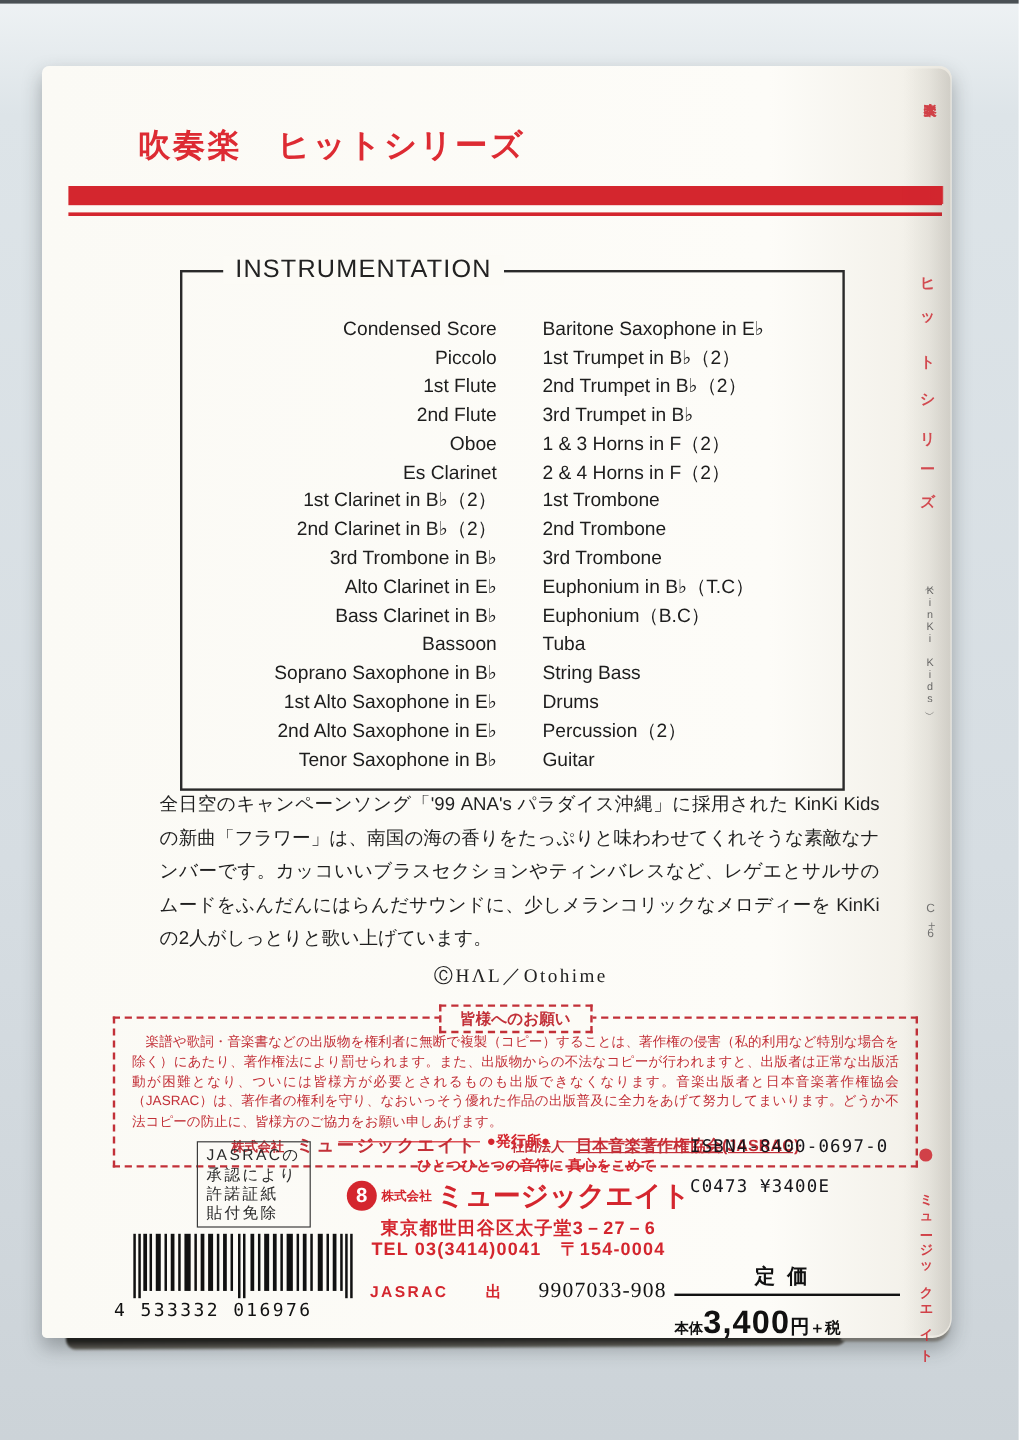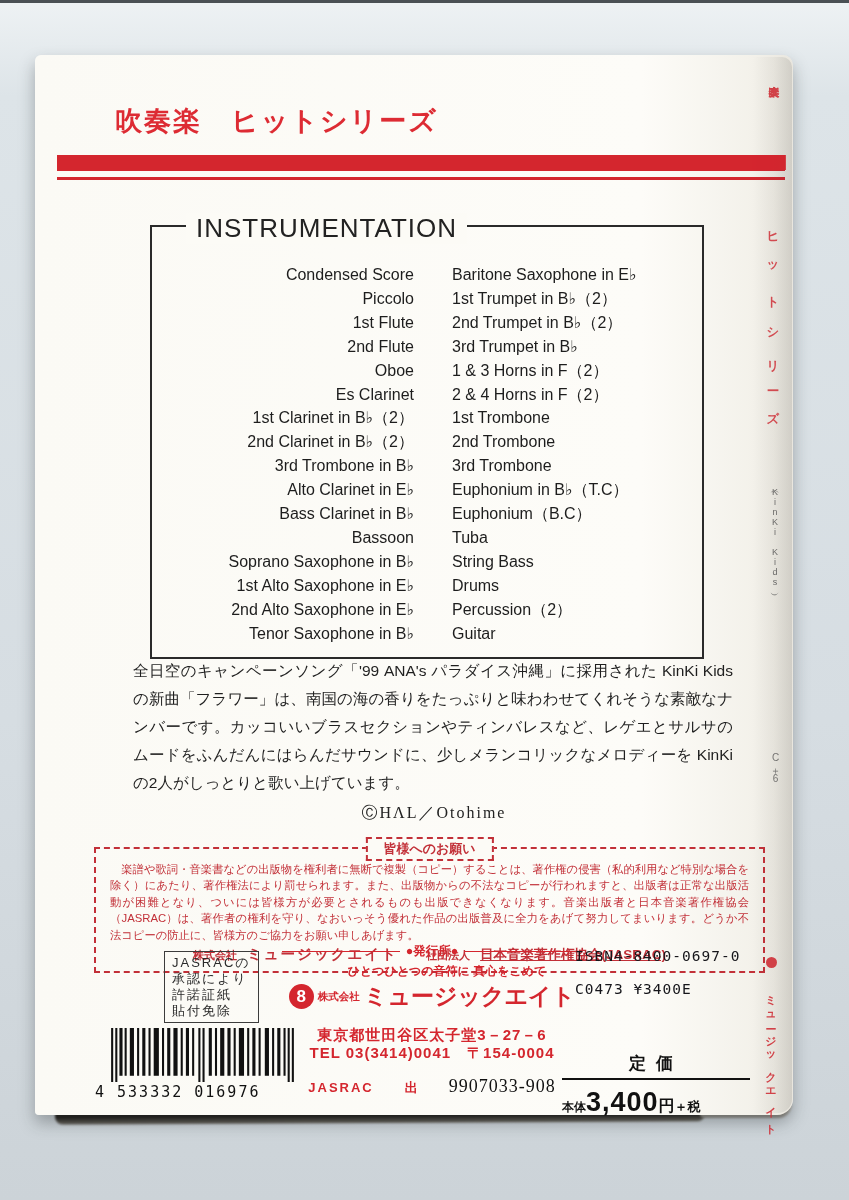--- a/index.html
+++ b/index.html
@@ -19,21 +19,21 @@
   
   .series-title{position:absolute;left:80px;top:48px;font-size:27px;font-weight:bold;
     color:#dd2b33;letter-spacing:2px;}
   .red-bar{position:absolute;left:22px;top:100px;width:728px;height:16px;background:#d4262e;}
   .red-line{position:absolute;left:22px;top:122px;width:728px;height:3px;background:#d4262e;}
 
   
   .instr-box{position:absolute;left:115px;top:170px;width:550px;height:430px;
     border:2px solid #2a2a2a;}
   .instr-heading{position:absolute;top:-14px;left:34px;background:#fcfbf6;padding:0 10px;
-    font-size:26px;color:#222;letter-spacing:1px;font-weight:500;}
+    font-size:21px;color:#222;letter-spacing:1px;font-weight:500;}
   .instr-rows{padding-top:36px;}
   .instr-row{display:flex;line-height:23.9px;font-size:16px;color:#1d1d1d;}
   .cell-l{width:262px;text-align:right;}
   .cell-r{margin-left:38px;text-align:left;}
 
   
   .description{position:absolute;left:98px;top:602px;width:600px;font-size:15.5px;
     line-height:28px;color:#1f1f1f;text-align:justify;}
   .credit{position:absolute;left:0;top:748px;width:798px;text-align:center;
     font-family:"Liberation Serif","DejaVu Serif",serif;font-size:16px;color:#222;letter-spacing:2px;}
@@ -57,21 +57,21 @@
     padding:3px 7px;font-size:13px;line-height:16px;color:#2a2a2a;letter-spacing:2px;}
   .pub-col{position:absolute;left:247px;top:888px;width:300px;text-align:center;color:#d4262e;}
   .sec-label{display:flex;align-items:center;gap:6px;font-size:12.5px;font-weight:bold;}
   .sec-label .rule{flex:1;height:1.5px;background:#d4262e;}
   .slogan{font-size:12px;font-weight:bold;margin-top:3px;padding-left:30px;}
   .logo-row{display:flex;align-items:center;justify-content:center;gap:4px;margin:1px 0 3px;}
   .m8-logo{width:25px;height:25px;border-radius:50%;background:#d4262e;color:#fff;
     font-weight:bold;font-size:17px;line-height:25px;text-align:center;}
   .kabushiki{font-size:10.5px;font-weight:bold;}
   .pub-name{font-size:23px;font-weight:bold;letter-spacing:0px;}
-  .address{font-size:15px;font-weight:bold;line-height:18px;letter-spacing:1px;margin-top:14px;}
+  .address{font-size:15px;font-weight:bold;line-height:18px;letter-spacing:1px;margin-top:3px;}
   .jasrac-row{display:flex;justify-content:center;align-items:baseline;gap:31px;margin-top:14px;}
   .jasrac-word{font-size:13px;font-weight:bold;letter-spacing:2px;}
   .jasrac-de{font-size:13px;font-weight:bold;}
   .jasrac-num{font-family:"Liberation Serif","DejaVu Serif",serif;font-size:18px;color:#111;
     letter-spacing:1px;}
 
   .isbn-block{position:absolute;left:540px;top:893px;color:#15151a;
     font-family:"DejaVu Sans Mono","Liberation Mono",monospace;font-size:14.5px;letter-spacing:1px;}
   .isbn-line2{margin-top:17px;}
   .price-block{position:absolute;left:527px;top:997px;width:188px;color:#111;}

